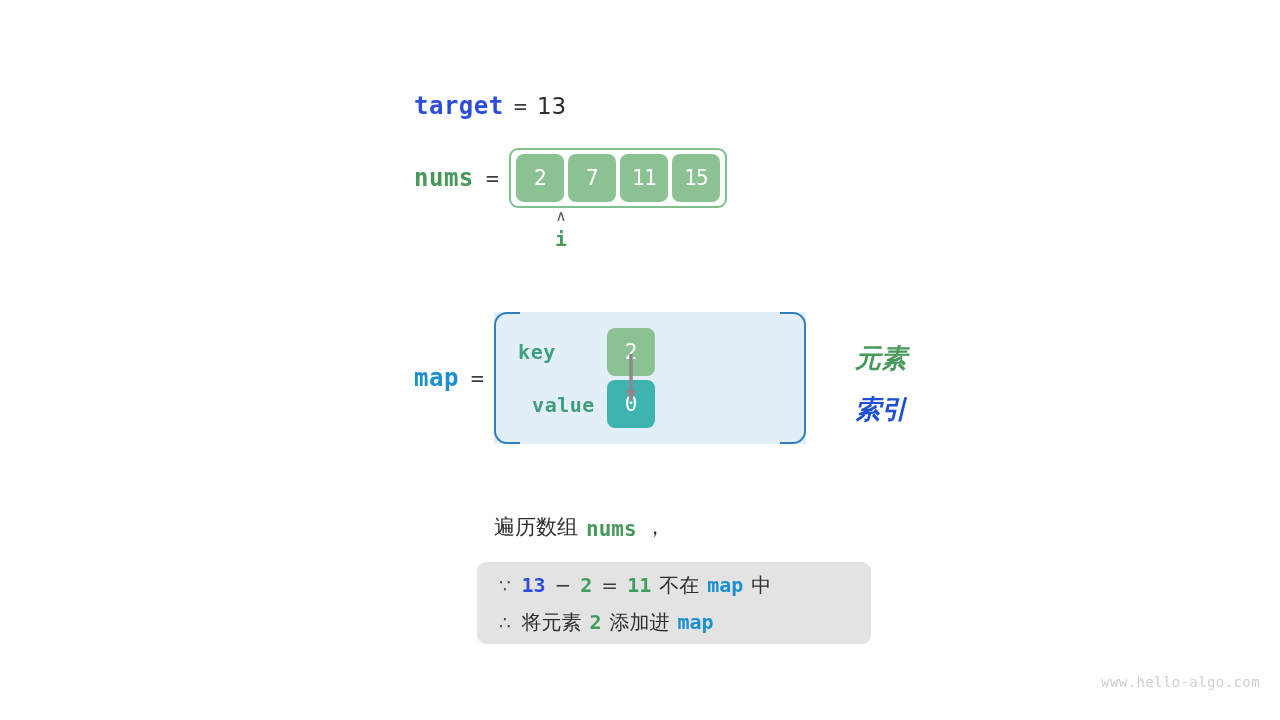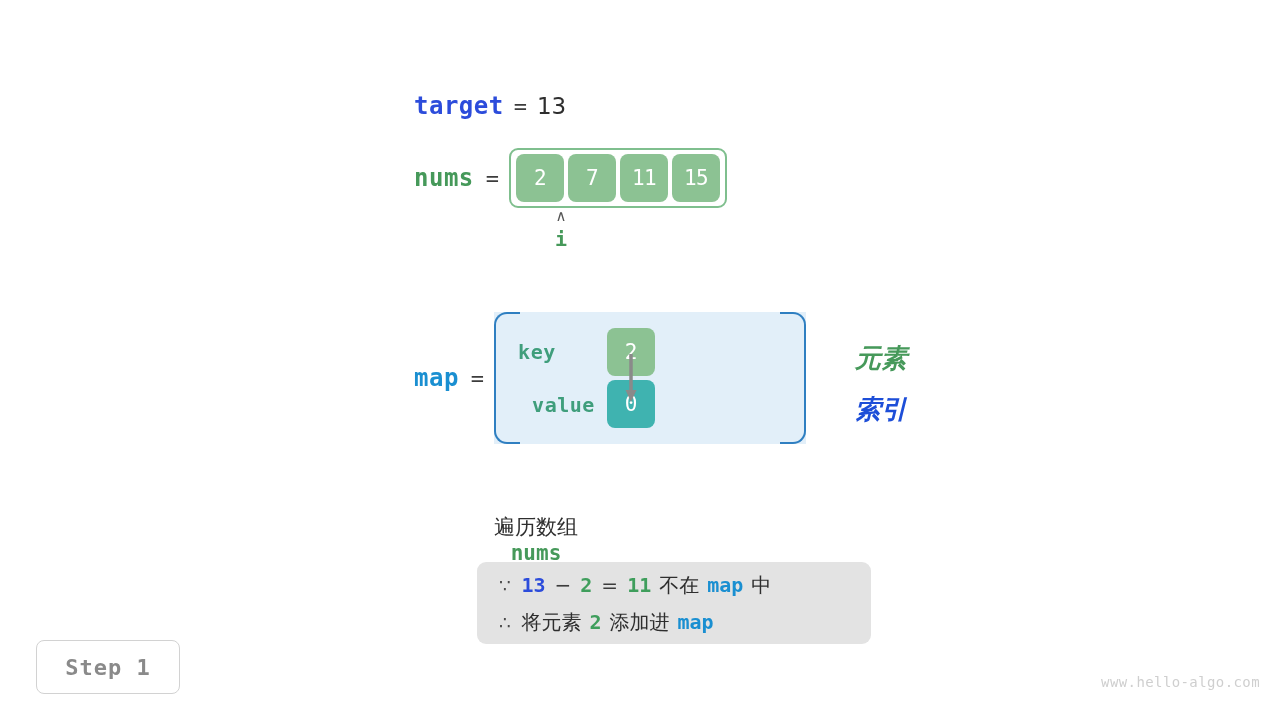--- a/index.html
+++ b/index.html
@@ -235,22 +235,21 @@
 
   
   #traverse-line {
     position: absolute;
     left: 494px;
     top: 513px;
     font-size: 21px;
     color: #2e2e2e;
     white-space: pre;
     display: flex;
-    align-items: center;
-    flex-direction: column;
+    align-items: flex-end;
   }
   #traverse-line .mono-green {
     font-family: "DejaVu Sans Mono", monospace;
     font-weight: bold;
     font-size: 21px;
     color: #46995a;
     margin: 0 8px;
   }
 
   #explain-box {
@@ -400,17 +399,16 @@
     </div>
     <div class="explain-line">
       <span class="sym">∴</span>
       <span class="cn">将元素</span>
       <span class="num-green" style="margin:0 8px">2</span>
       <span class="cn">添加进</span>
       <span class="kw-blue" style="margin-left:8px">map</span>
     </div>
   </div>
 
-  <div id="step-badge">Step 1</div>
 
   <div id="watermark">www.hello-algo.com</div>
 
 </div>
 
 </body></html>

